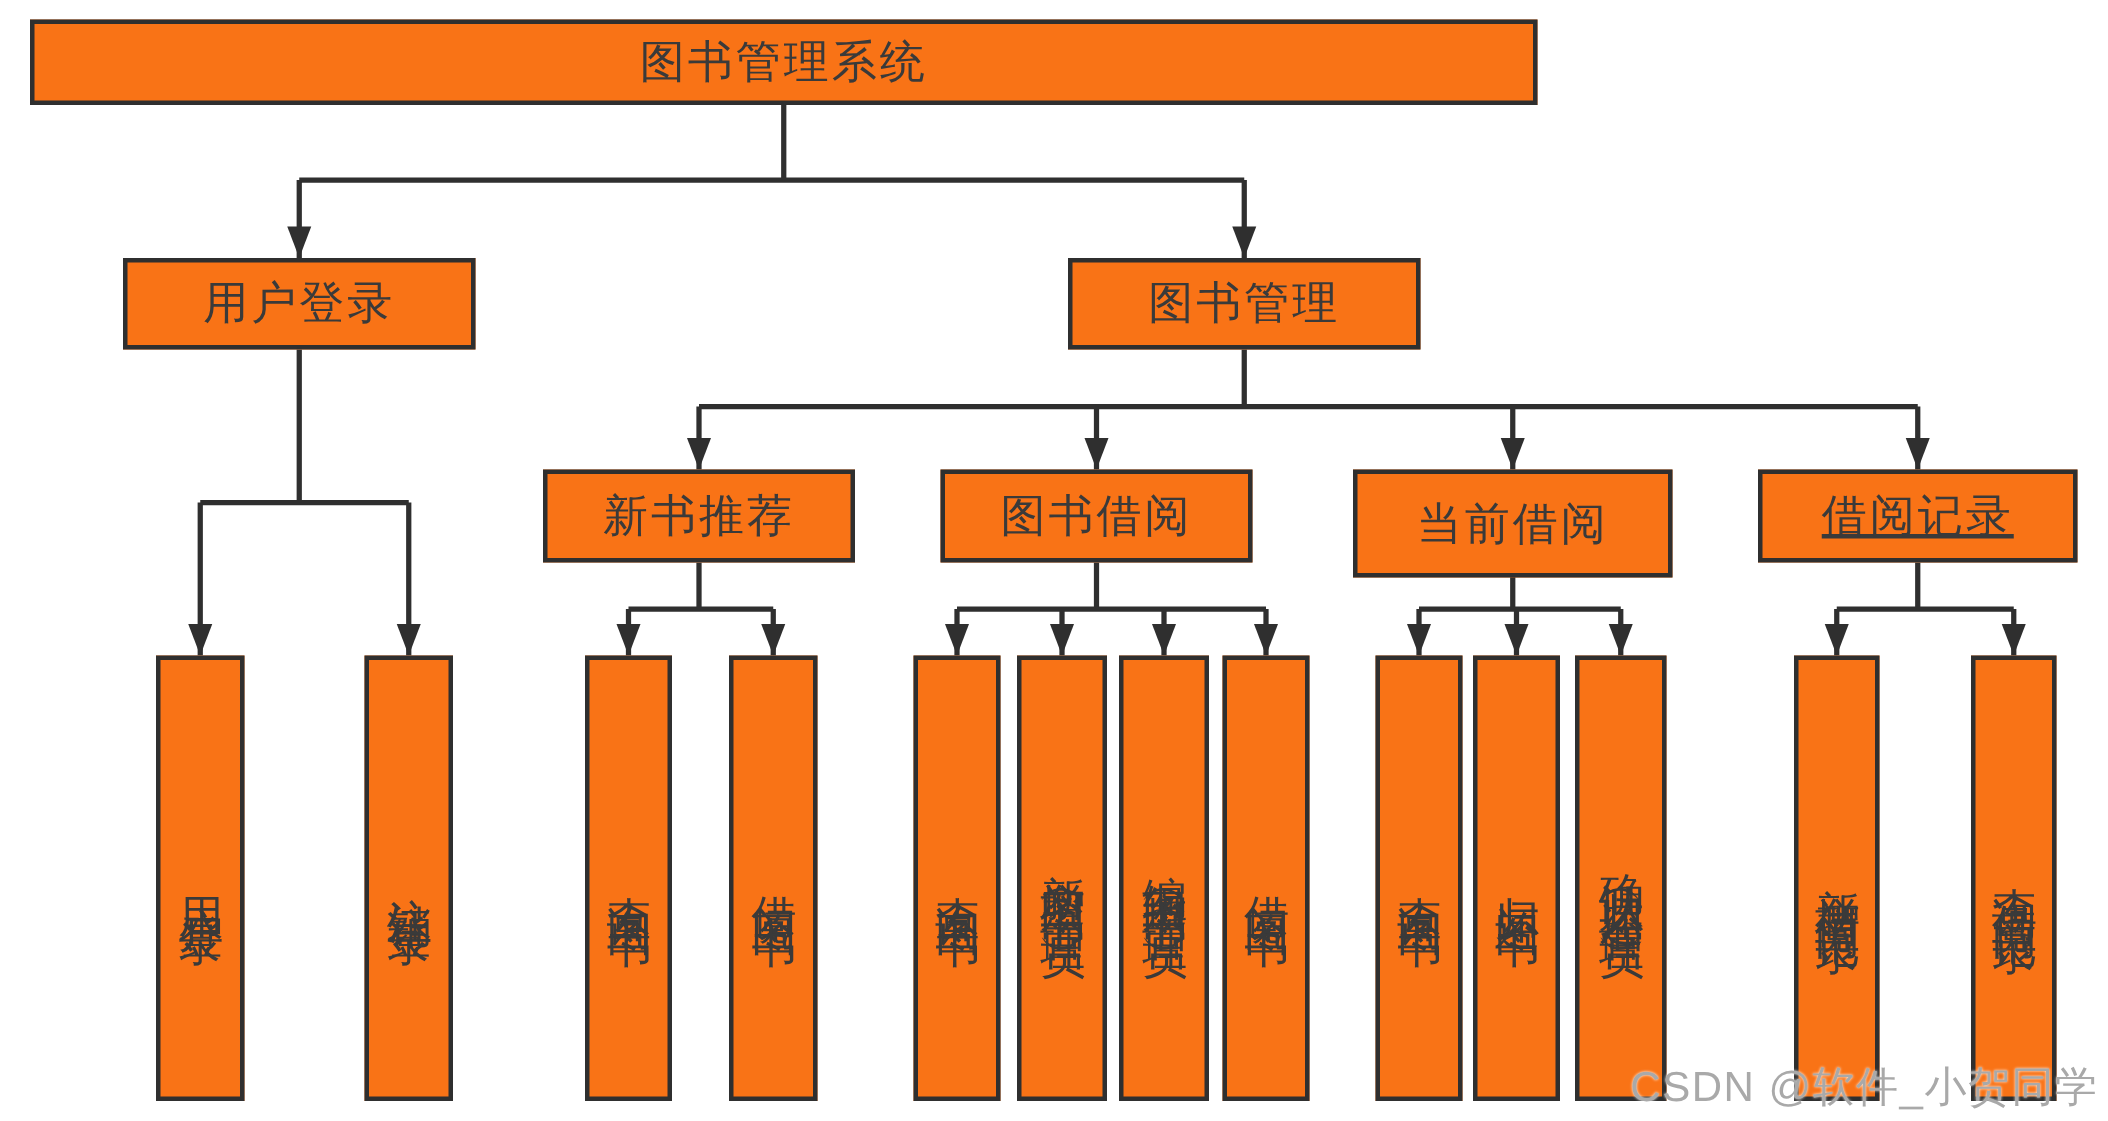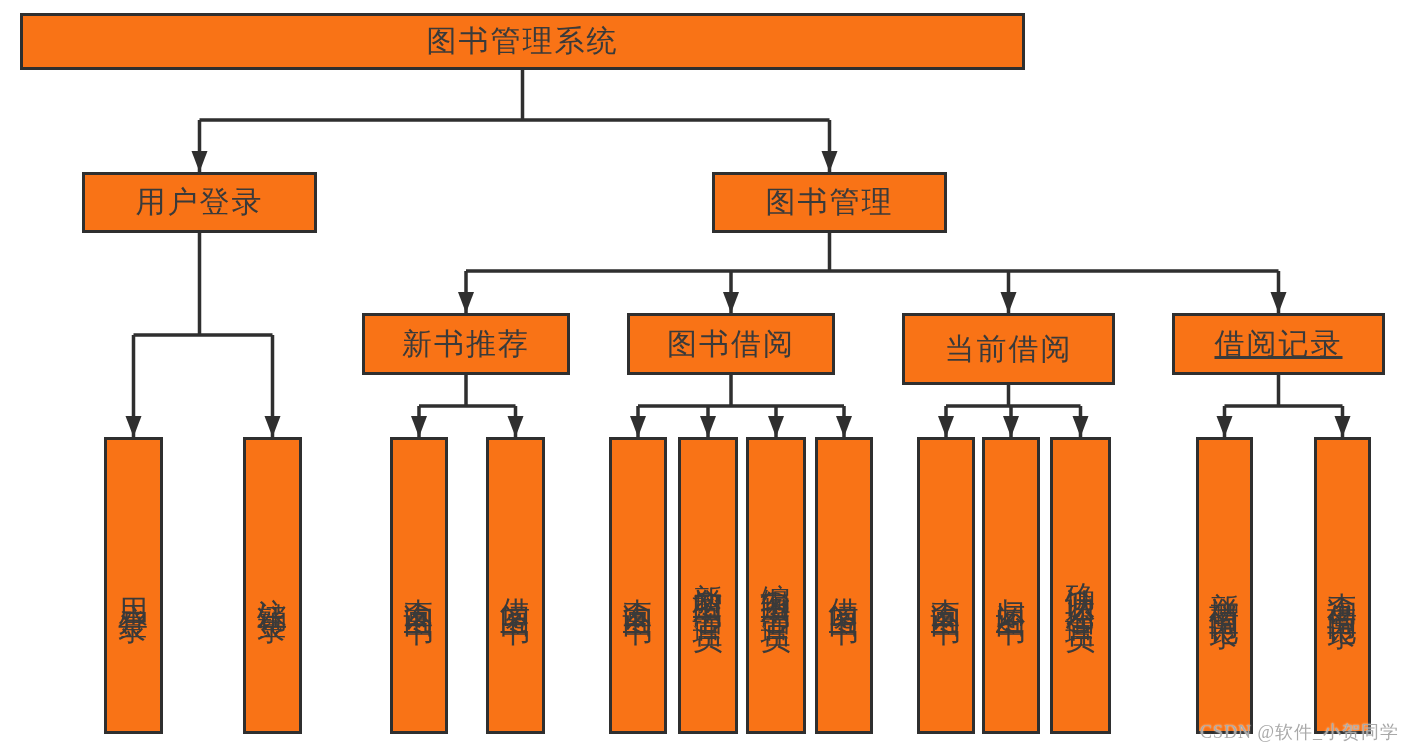--- a/index.html
+++ b/index.html
@@ -70,26 +70,25 @@
   .l-d1 { left: 917px;  width: 58px; }
   .l-d2 { left: 982px;  width: 58px; }
   .l-d3 { left: 1050px; width: 61px; }
   .l-e1 { left: 1196px; width: 57px; }
   .l-e2 { left: 1314px; width: 57px; }
   .watermark {
     position: absolute;
     right: 6px;
     bottom: 3px;
     z-index: 5;
-    font-size: 18px;
+    font-size: 28px;
     letter-spacing: 1px;
     color: var(--watermark, #a9a9a9);
     text-shadow: 0 0 2px #ffffff;
     white-space: nowrap;
-    font-family: Liberation Serif, serif;
   }
 </style>
 </head>
 <body>
 
 <div class="canvas">
 
   <svg class="connectors" viewBox="0 0 1405 747" xmlns="http://www.w3.org/2000/svg">
     <path d="M522.5 70 V120 M199.5 120 H829.5 M199.5 120 V172 M829.5 120 V172
              M199.5 233 V335 M133.5 335 H272.5 M133.5 335 V437 M272.5 335 V437

